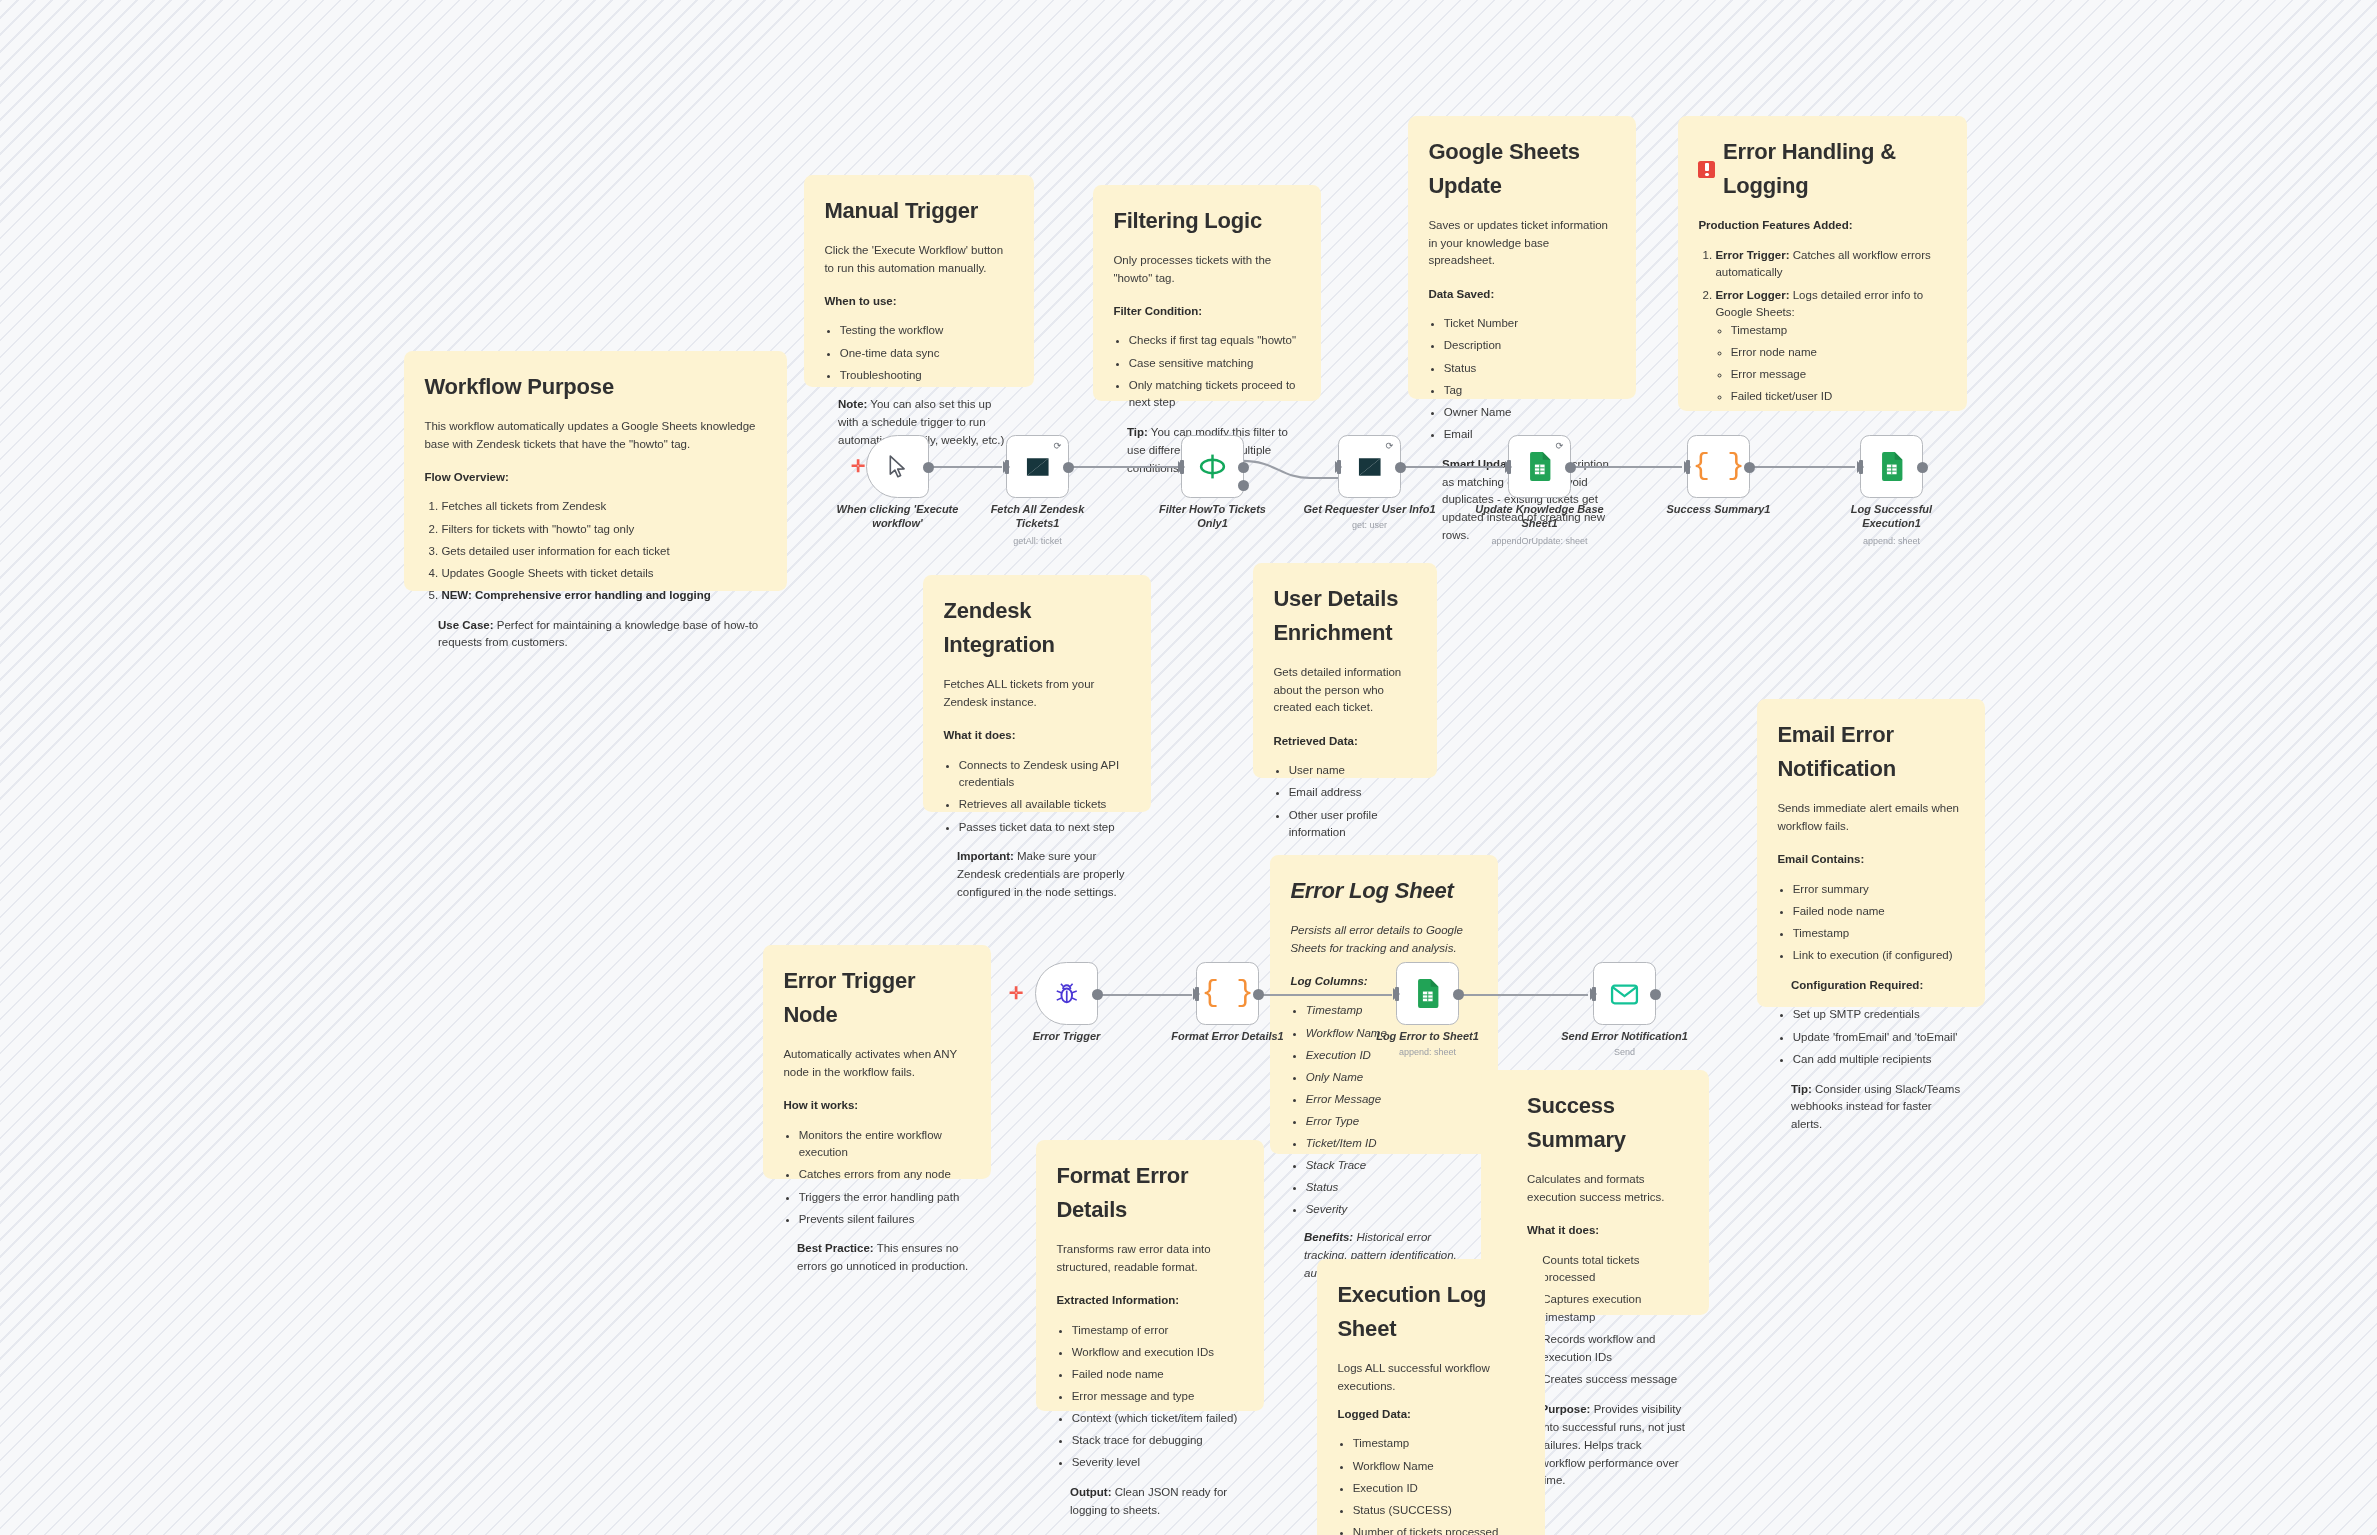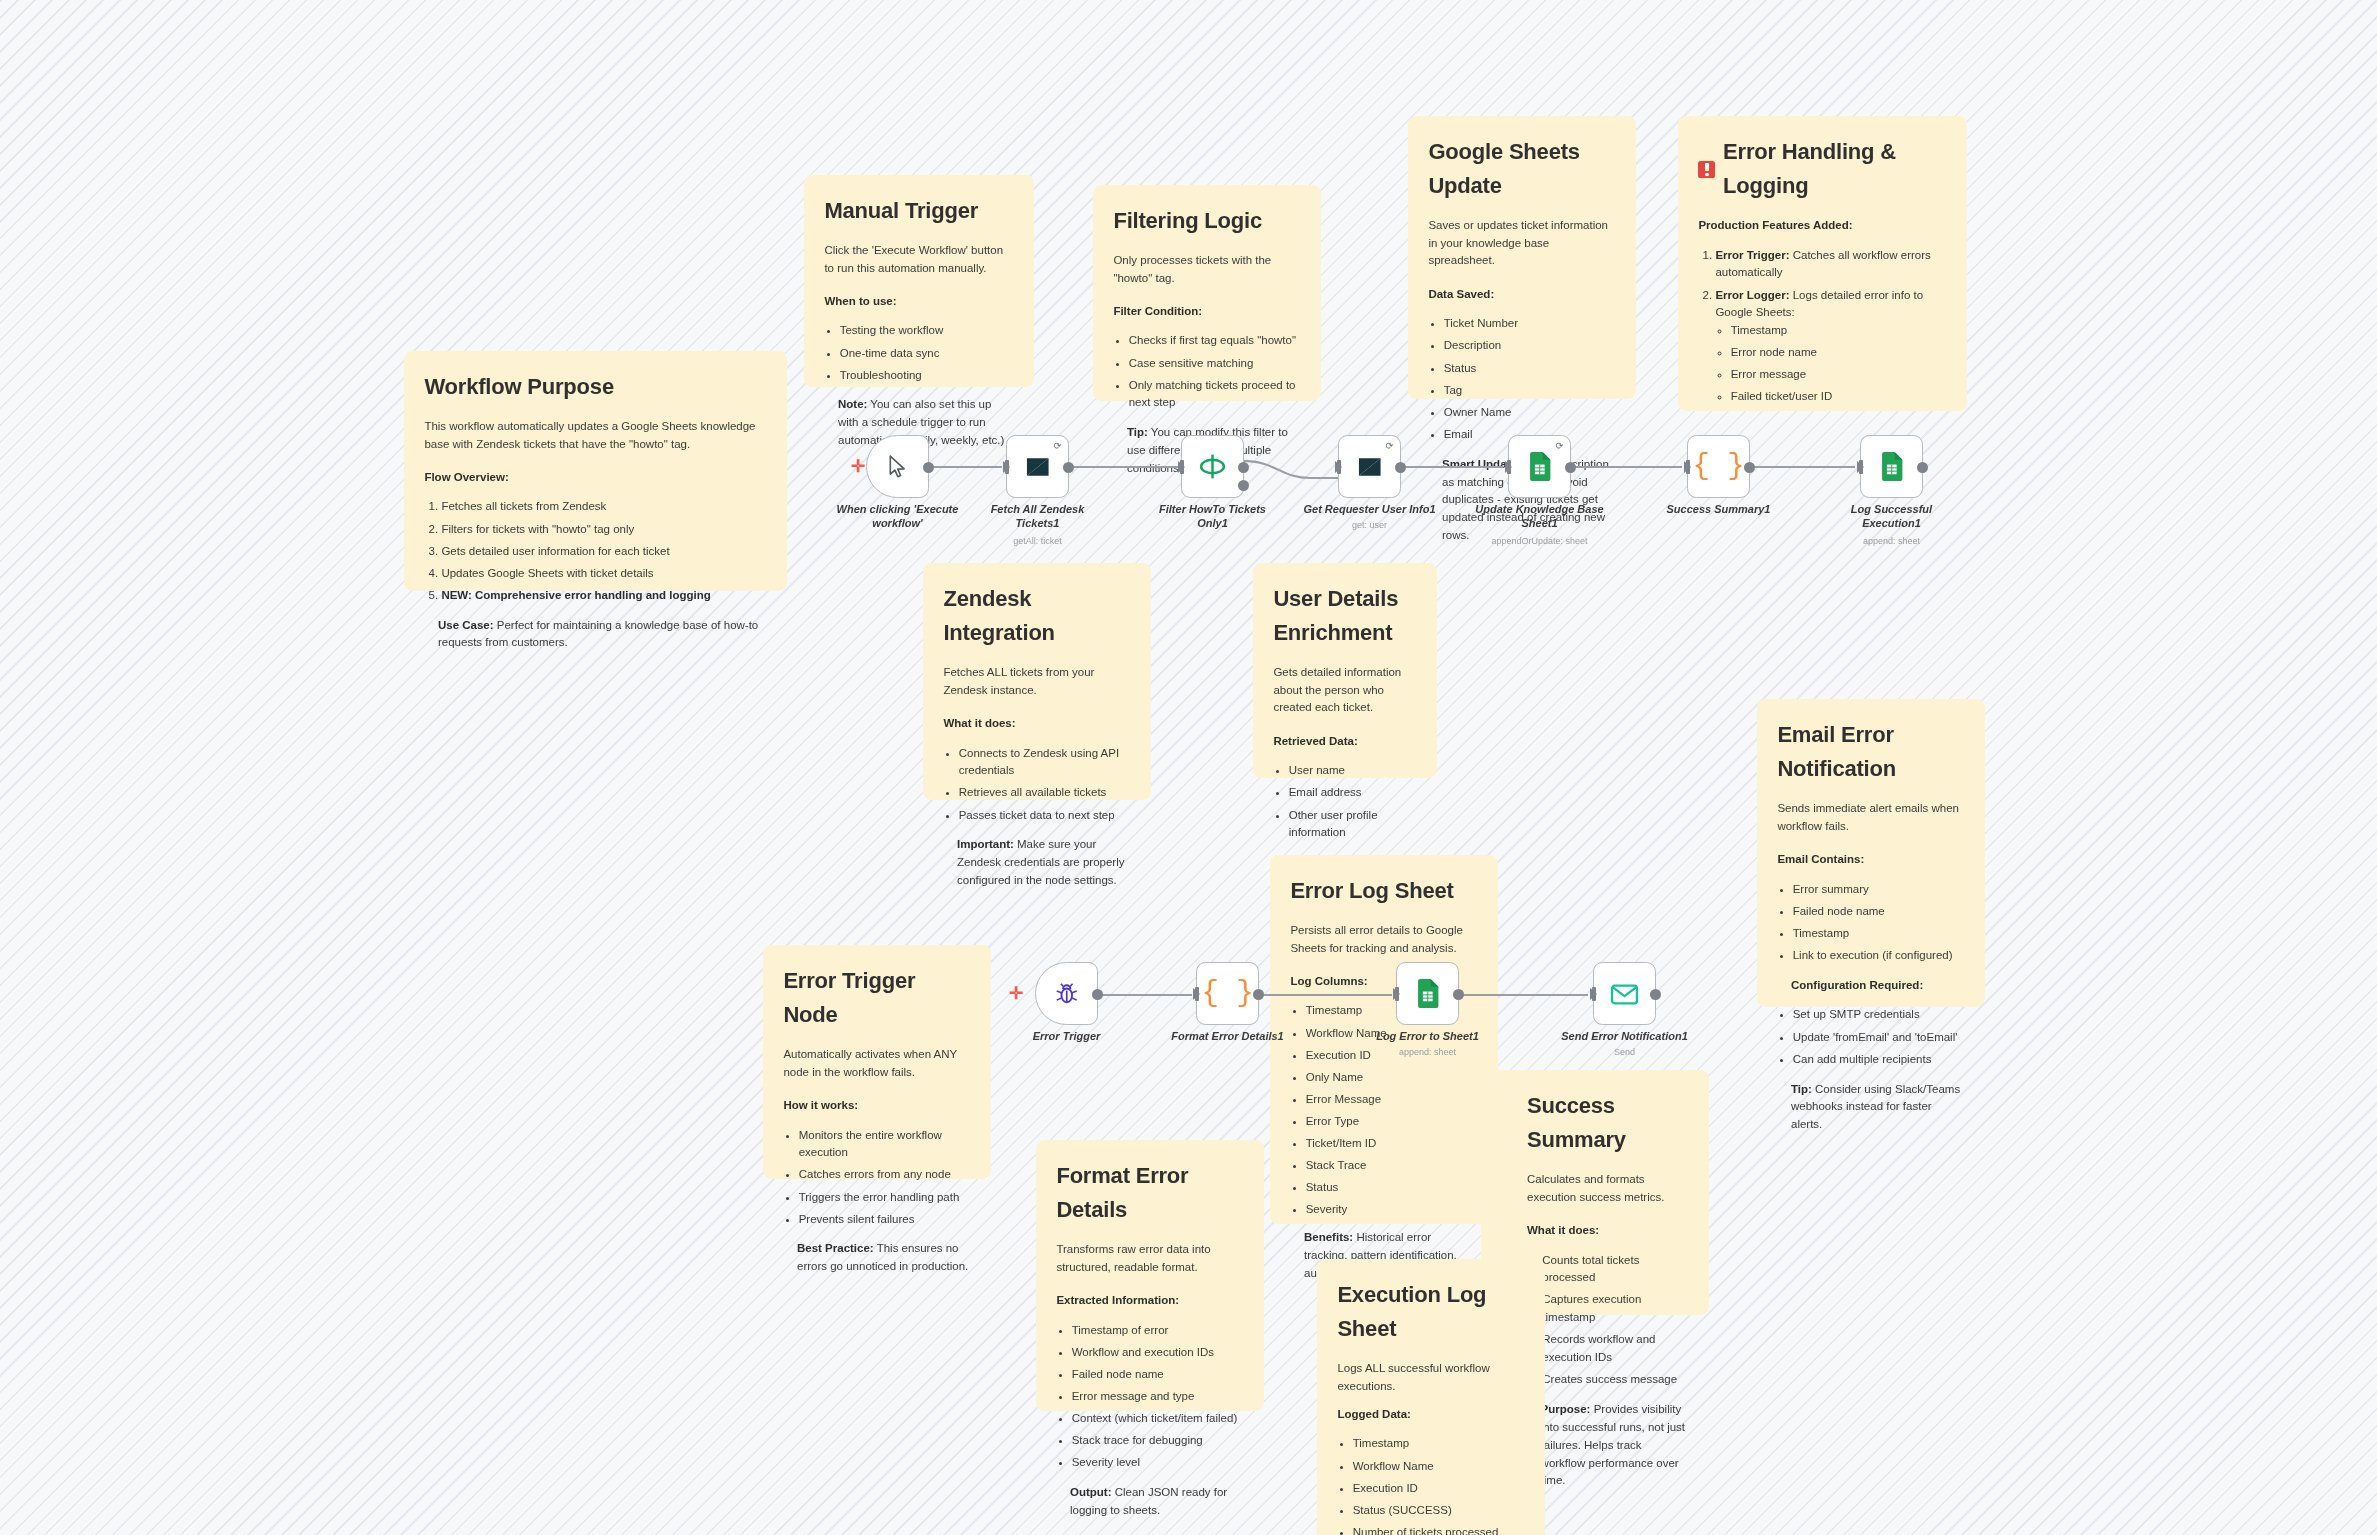--- a/index.html
+++ b/index.html
@@ -193,21 +193,21 @@
           <li>Error node name</li>
           <li>Error message</li>
           <li>Failed ticket/user ID</li>
           <li>Stack trace</li>
         </ul>
       </li>
 
     </ol>
   </div>
 
-  <div class="note" style="left:923px;top:563px;width:228px;height:237px;">
+  <div class="note" style="left:923px;top:575px;width:228px;height:237px;">
     <h2>Zendesk Integration</h2>
     <p class="lead">Fetches ALL tickets from your Zendesk instance.</p>
     <p><strong>What it does:</strong></p>
     <ul>
       <li>Connects to Zendesk using API credentials</li>
       <li>Retrieves all available tickets</li>
       <li>Passes ticket data to next step</li>
     </ul>
     <p class="indent"><strong>Important:</strong><span> Make sure your Zendesk credentials are properly configured in the node settings.</span></p>
   </div>
@@ -249,21 +249,21 @@
     <p><strong>How it works:</strong></p>
     <ul>
       <li>Monitors the entire workflow execution</li>
       <li>Catches errors from any node</li>
       <li>Triggers the error handling path</li>
       <li>Prevents silent failures</li>
     </ul>
     <p class="indent"><strong>Best Practice:</strong><span> This ensures no errors go unnoticed in production.</span></p>
   </div>
 
-  <div class="note" style="left:1270px;top:855px;width:228px;height:369px;">
+  <div class="note" style="left:1270px;top:855px;width:228px;height:299px;font-style:italic;">
     <h2>Error Log Sheet</h2>
     <p class="lead">Persists all error details to Google Sheets for tracking and analysis.</p>
     <p><strong>Log Columns:</strong></p>
     <ul style="margin-bottom:10.2px;">
       <li>Timestamp</li>
       <li>Workflow Name</li>
       <li>Execution ID</li>
       <li>Only Name</li>
       <li>Error Message</li>
       <li>Error Type</li>

